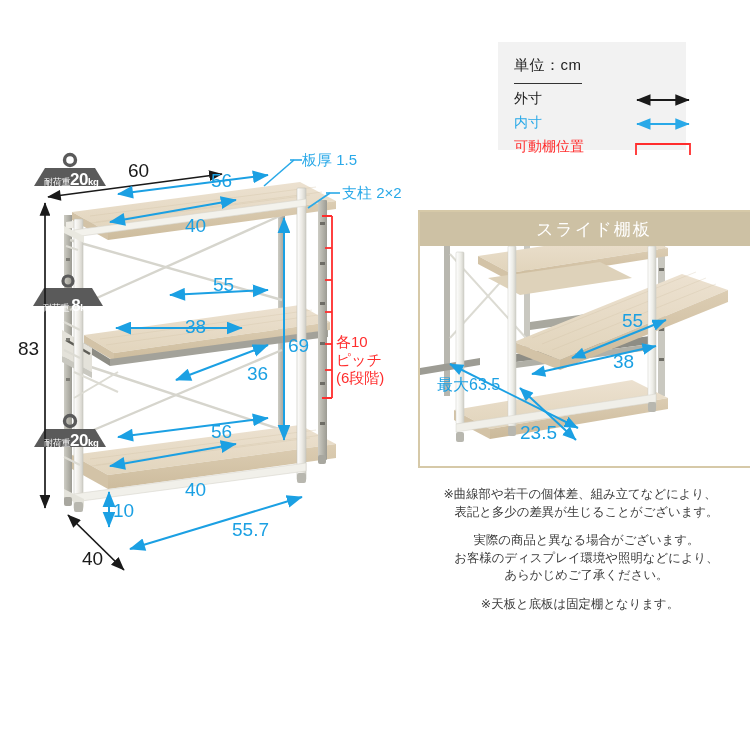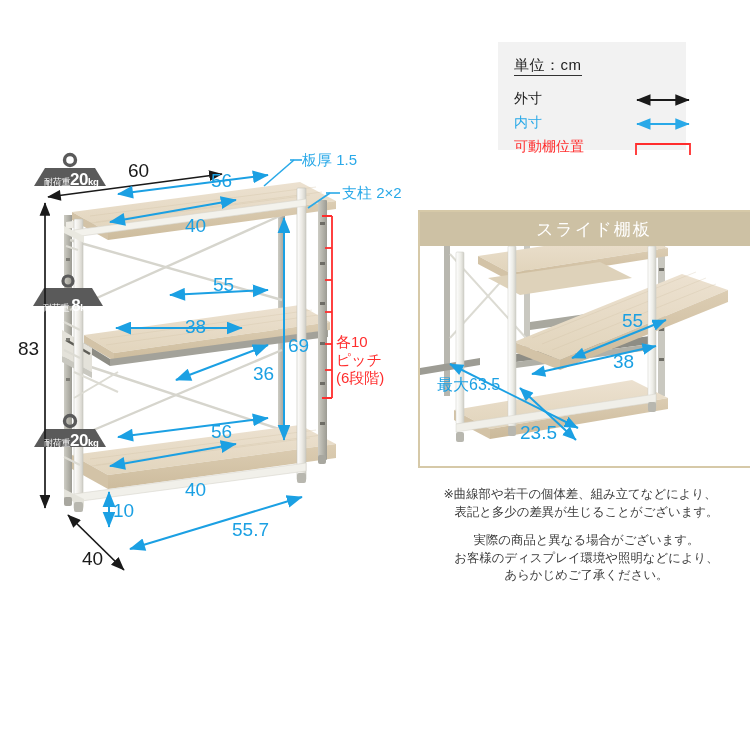--- a/index.html
+++ b/index.html
@@ -14,21 +14,21 @@
   svg.layer{position:absolute;left:0;top:0;width:750px;height:750px;}
 
   
   .legend{
     position:absolute;left:498px;top:42px;width:188px;height:108px;
     background:#f2f2f2;
   }
   .legend-title{
     position:absolute;left:16px;top:14px;
     font-size:15px;color:#222;letter-spacing:.5px;
-    border-bottom:1.5px solid #333;padding-bottom:0;
+    border-bottom:1.5px solid #333;padding-bottom:8px;
   }
   .legend-row{position:absolute;left:16px;height:20px;font-size:14px;}
   .legend-row .lbl{position:absolute;left:0;top:0;white-space:nowrap;}
   .legend-row .art{position:absolute;left:118px;top:2px;width:62px;height:16px;}
   .lr1{top:48px;color:#1a1a1a;}
   .lr2{top:72px;color:#29a9e8;}
   .lr3{top:96px;color:#ff2d2d;}
 
   
   .panel{
@@ -244,21 +244,21 @@
 <div class="mtxt blk" style="left:18px;top:338px;">83</div>
 <div class="mtxt blk" style="left:82px;top:548px;">40</div>
 
 <div class="mtxt" style="left:211px;top:170px;">56</div>
 <div class="mtxt" style="left:185px;top:215px;">40</div>
 <div class="mtxt" style="left:213px;top:274px;">55</div>
 <div class="mtxt" style="left:185px;top:316px;">38</div>
 <div class="mtxt" style="left:211px;top:421px;">56</div>
 <div class="mtxt" style="left:185px;top:479px;">40</div>
 <div class="mtxt" style="left:288px;top:335px;">69</div>
-<div class="mtxt" style="left:253px;top:363px;">36</div>
+<div class="mtxt" style="left:247px;top:363px;">36</div>
 <div class="mtxt" style="left:113px;top:500px;">10</div>
 <div class="mtxt" style="left:232px;top:519px;">55.7</div>
 
 <div class="mtxt red" style="left:336px;top:333px;">
   <span>各10</span><br>
   <span>ピッチ</span><br>
   <span>(6段階)</span>
 </div>
 
 <div class="lead" style="left:302px;top:151px;">板厚 1.5</div>
@@ -410,15 +410,18 @@
 <div class="notes">
   <div class="note">
     <span>※曲線部や若干の個体差、組み立てなどにより、</span>
     <span class="ind">表記と多少の差異が生じることがございます。</span>
   </div>
   <div class="note">
     <span class="ind">実際の商品と異なる場合がございます。</span>
     <span class="ind">お客様のディスプレイ環境や照明などにより、</span>
     <span class="ind">あらかじめご了承ください。</span>
   </div>
+  <div class="note">
+    <span>※天板と底板は固定棚となります。</span>
+  </div>
 </div>
 
 </div>
 
 </body></html>

